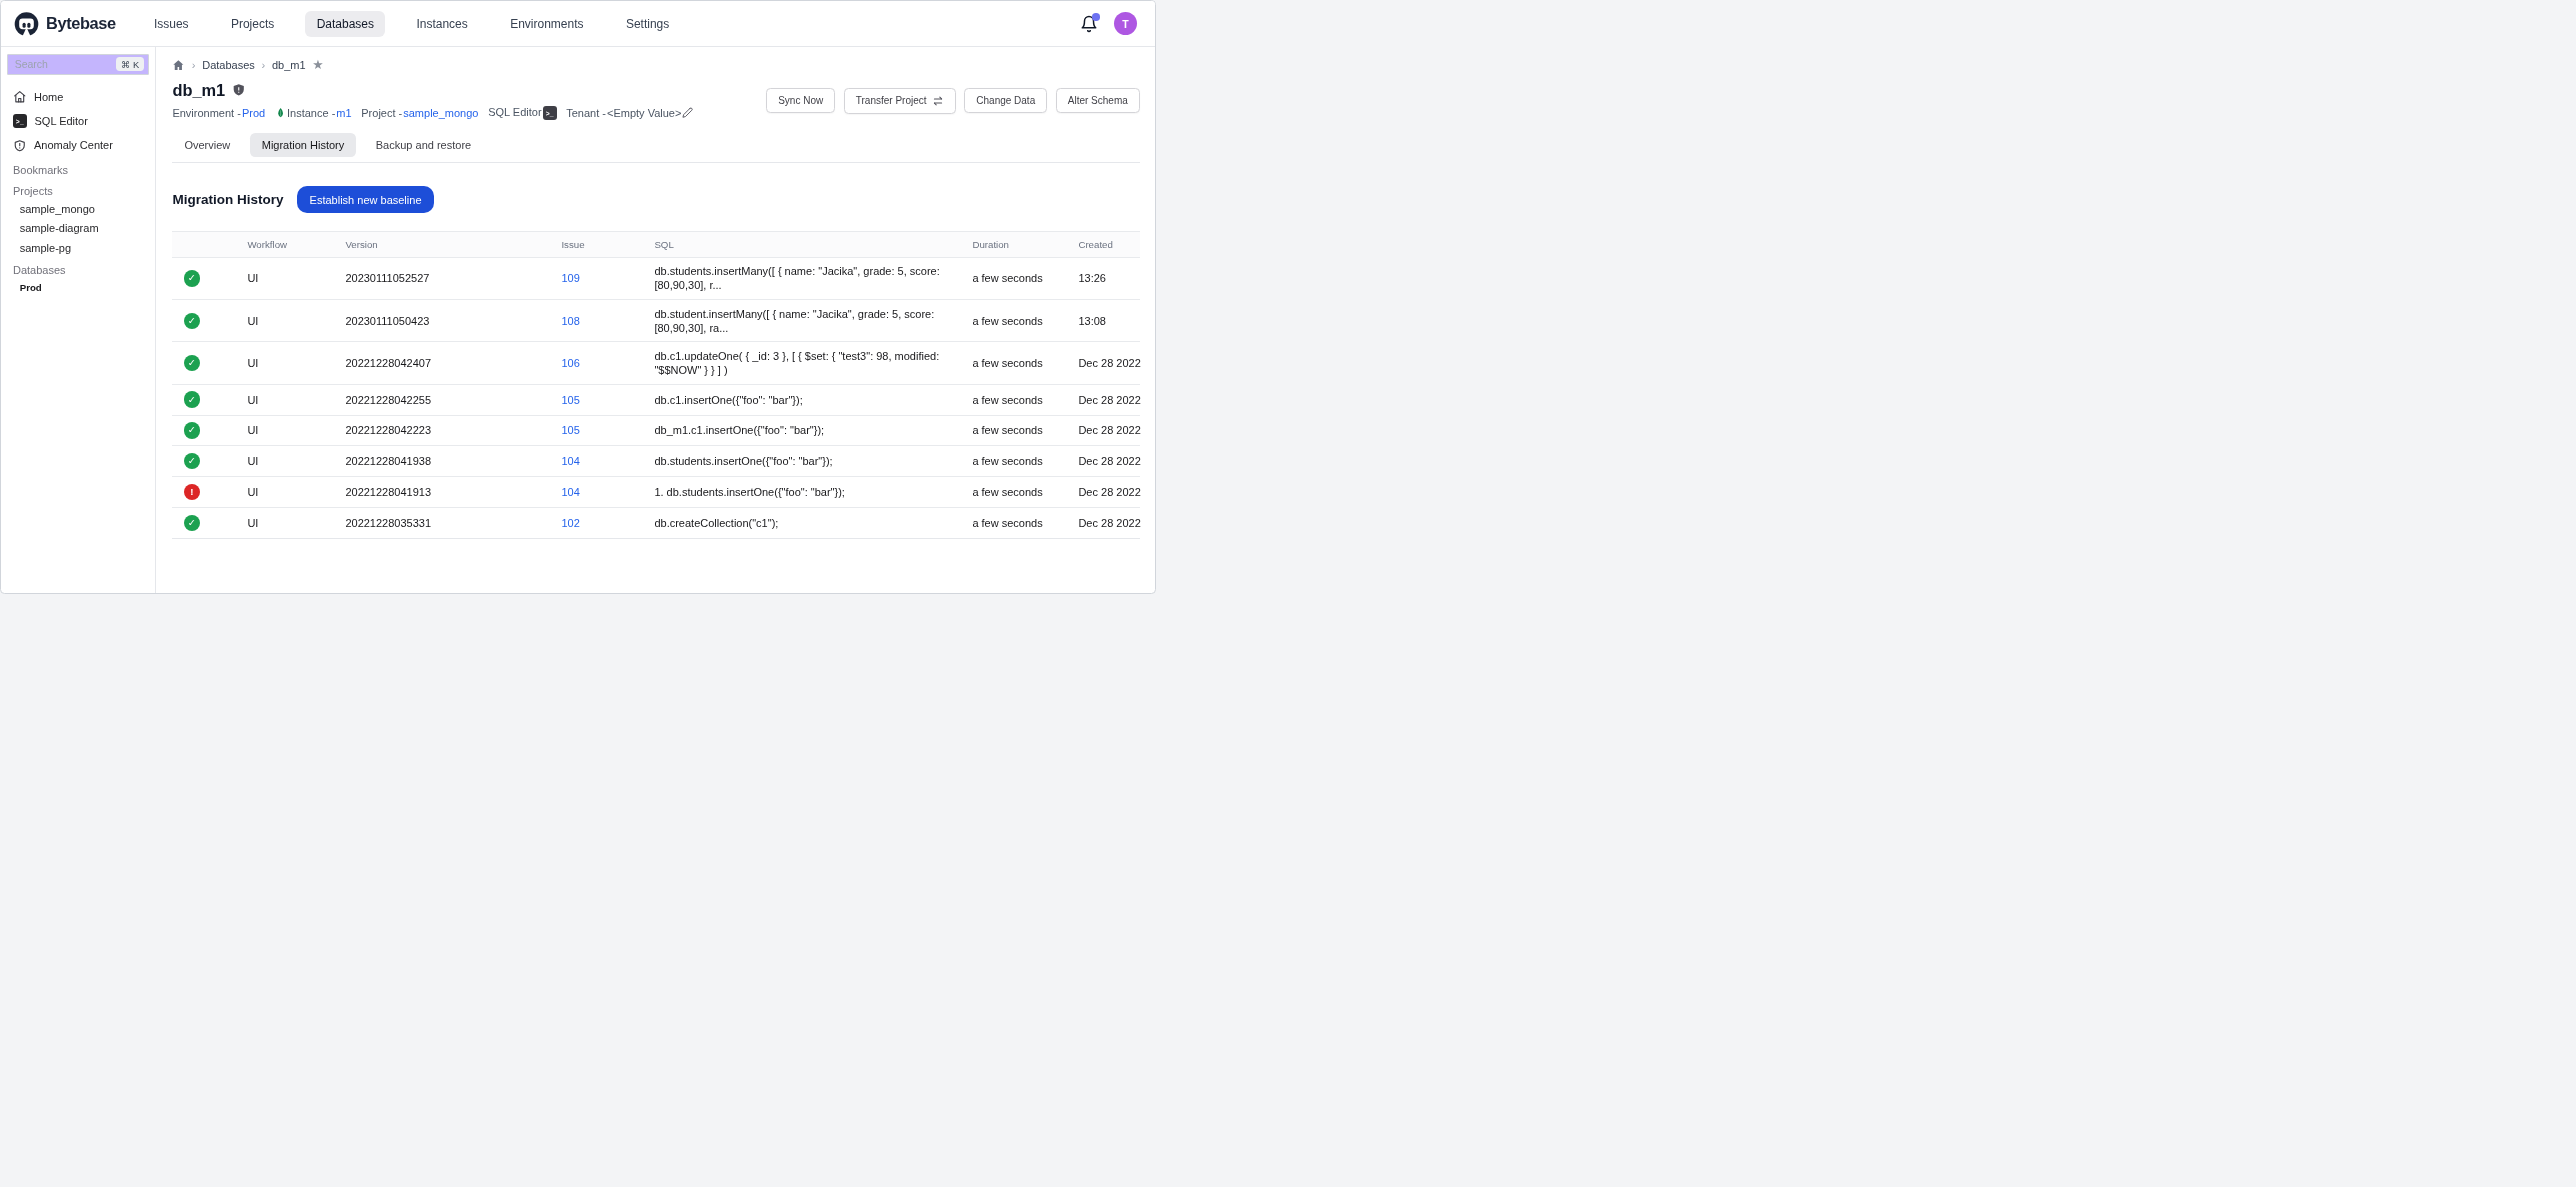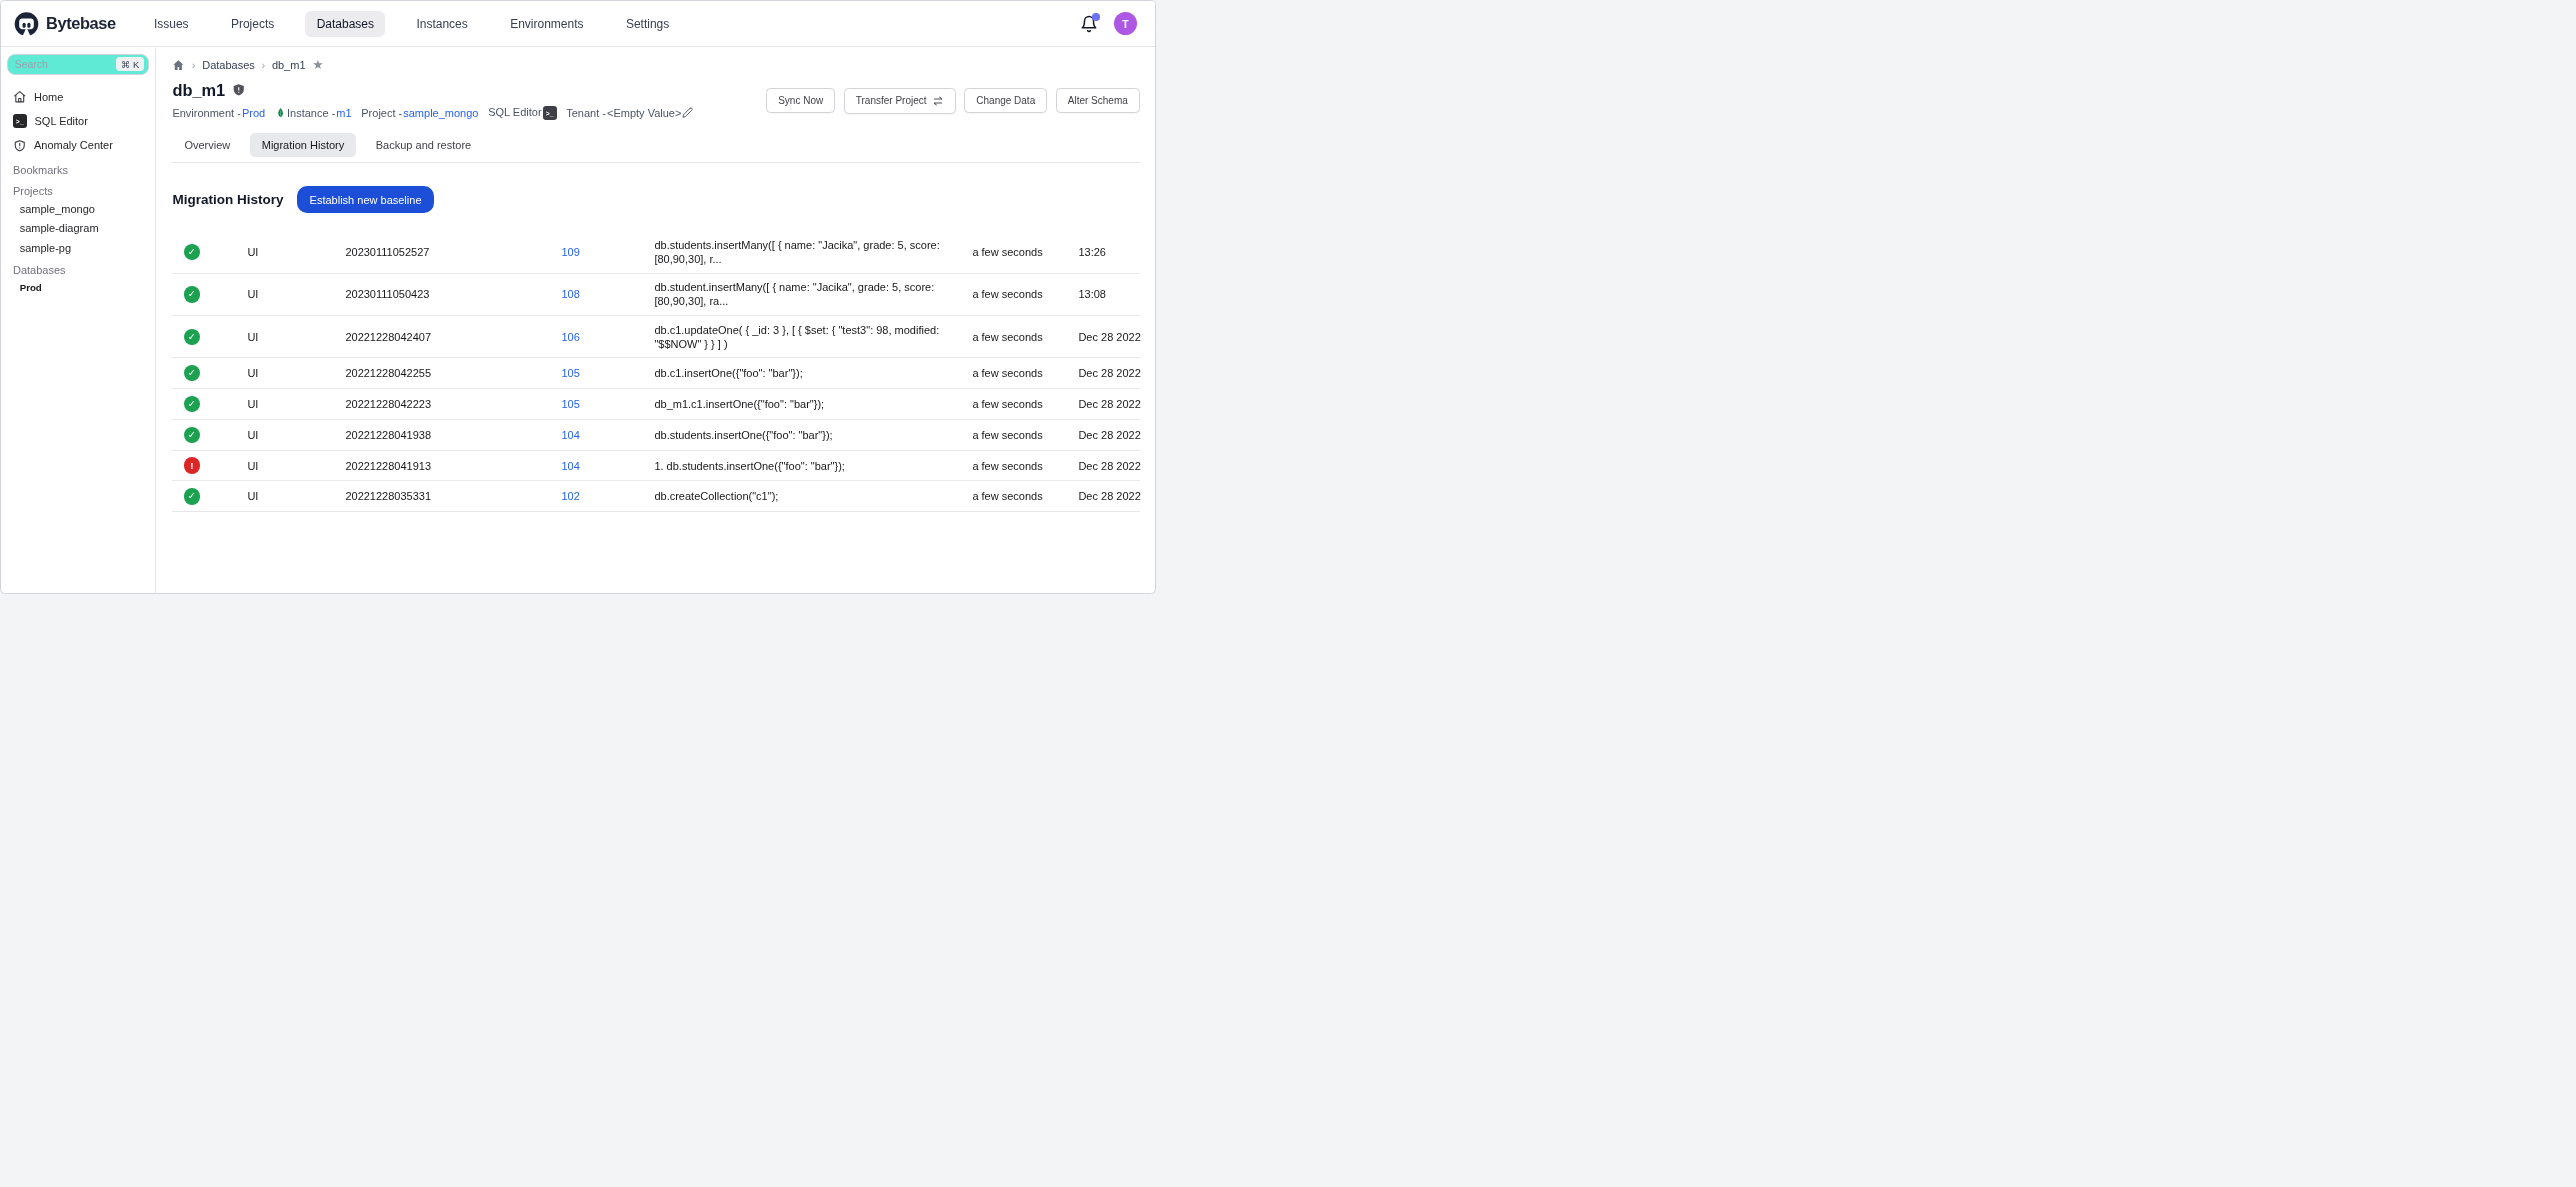--- a/index.html
+++ b/index.html
@@ -21,21 +21,21 @@
   .mainnav .nav-item.active { background:#ececef; color:#111827; }
   .topbar-right { margin-left:auto; display:flex; align-items:center; gap:16.4px; }
   .bell-wrap { position:relative; width:18px; height:18px; cursor:pointer; color:#111827; }
   .bell-wrap svg { width:18px; height:18px; }
   .bell-dot { position:absolute; top:-1.5px; right:-2.2px; width:7.5px; height:7.5px; border-radius:50%; background:#6d72f2; }
   .avatar { width:23px; height:23px; border-radius:50%; background:#ae57e2; color:#fff; font-size:10.5px; font-weight:700; display:flex; align-items:center; justify-content:center; cursor:pointer; }
 
   
   .body-row { flex:1; display:flex; min-height:0; }
   .sidebar { width:155px; flex:0 0 155px; border-right:0.7px solid #e5e7eb; padding-top:3.7px; overflow:hidden; }
-  .search-box { margin:3px 6px 10.5px 6px; height:21px; border:0.7px solid #d1d5db; border-radius:8px; display:flex; align-items:center; padding:0 3.7px 0 6.7px; background:#5eead4; cursor:text;justify-content:center; }
+  .search-box { margin:3px 6px 10.5px 6px; height:21px; border:0.7px solid #d1d5db; border-radius:1px; display:flex; align-items:center; padding:0 3.7px 0 6.7px; background:#c4b5fd; cursor:text;justify-content:center; }
   .search-box input { border:none; outline:none; width:75px; font-size:10.5px; color:#111827; font-family:inherit; background:transparent; }
   .search-box input::placeholder { color:#9ca3af; }
   .kbd { margin-left:auto; background:#eef0f2; border-radius:3.7px; padding:1.5px 5.2px; font-size:9.3px; color:#374151; white-space:nowrap; }
   .side-item { display:flex; align-items:center; gap:7.5px; padding:5.2px 12px; font-size:11px; color:#27272a; cursor:pointer; }
   .side-item svg { width:13.5px; height:13.5px; color:#3f3f46; flex:0 0 13.5px; }
   .sql-badge { width:14px; height:14px; background:#27272a; border-radius:3px; color:#fff; font-size:6.7px; font-weight:700; display:flex; align-items:center; justify-content:center; letter-spacing:0.4px; flex:0 0 14px; }
   .side-section { padding:6.7px 12px 2.2px 12px; font-size:11px; color:#71717a; }
   .side-sub { padding:3.7px 12px 3.7px 18.7px; font-size:11px; color:#27272a; cursor:pointer; }
   .side-sub.env { font-weight:700; font-size:9.7px; color:#18181b; }
 
@@ -245,20 +245,30 @@
         <div class="tab">Backup and restore</div>
       </div>
       <div class="tab-divider"></div>
 
       <div class="section-head">
         <span class="section-title">Migration History</span>
         <button class="btn-primary">Establish new baseline</button>
       </div>
 
       <div class="table">
+        <div class="tr thead">
+          <div class="th"></div>
+          <div class="th">Workflow</div>
+          <div class="th">Version</div>
+          <div class="th">Issue</div>
+          <div class="th">SQL</div>
+          <div class="th">Duration</div>
+          <div class="th">Created</div>
+          <div class="th">Creator</div>
+        </div>
         <div class="tbody" id="table-body">
             <div class="tr">
               <div class="td icon-cell">
                 <span class="status-dot status-success">✓</span>
               </div>
               <div class="td">UI</div>
               <div class="td">20230111052527</div>
               <div class="td"><span class="issue-link">109</span></div>
               <div class="td">db.students.insertMany([ { name: "Jacika", grade: 5, score: [80,90,30], r...</div>
               <div class="td">a few seconds</div>

